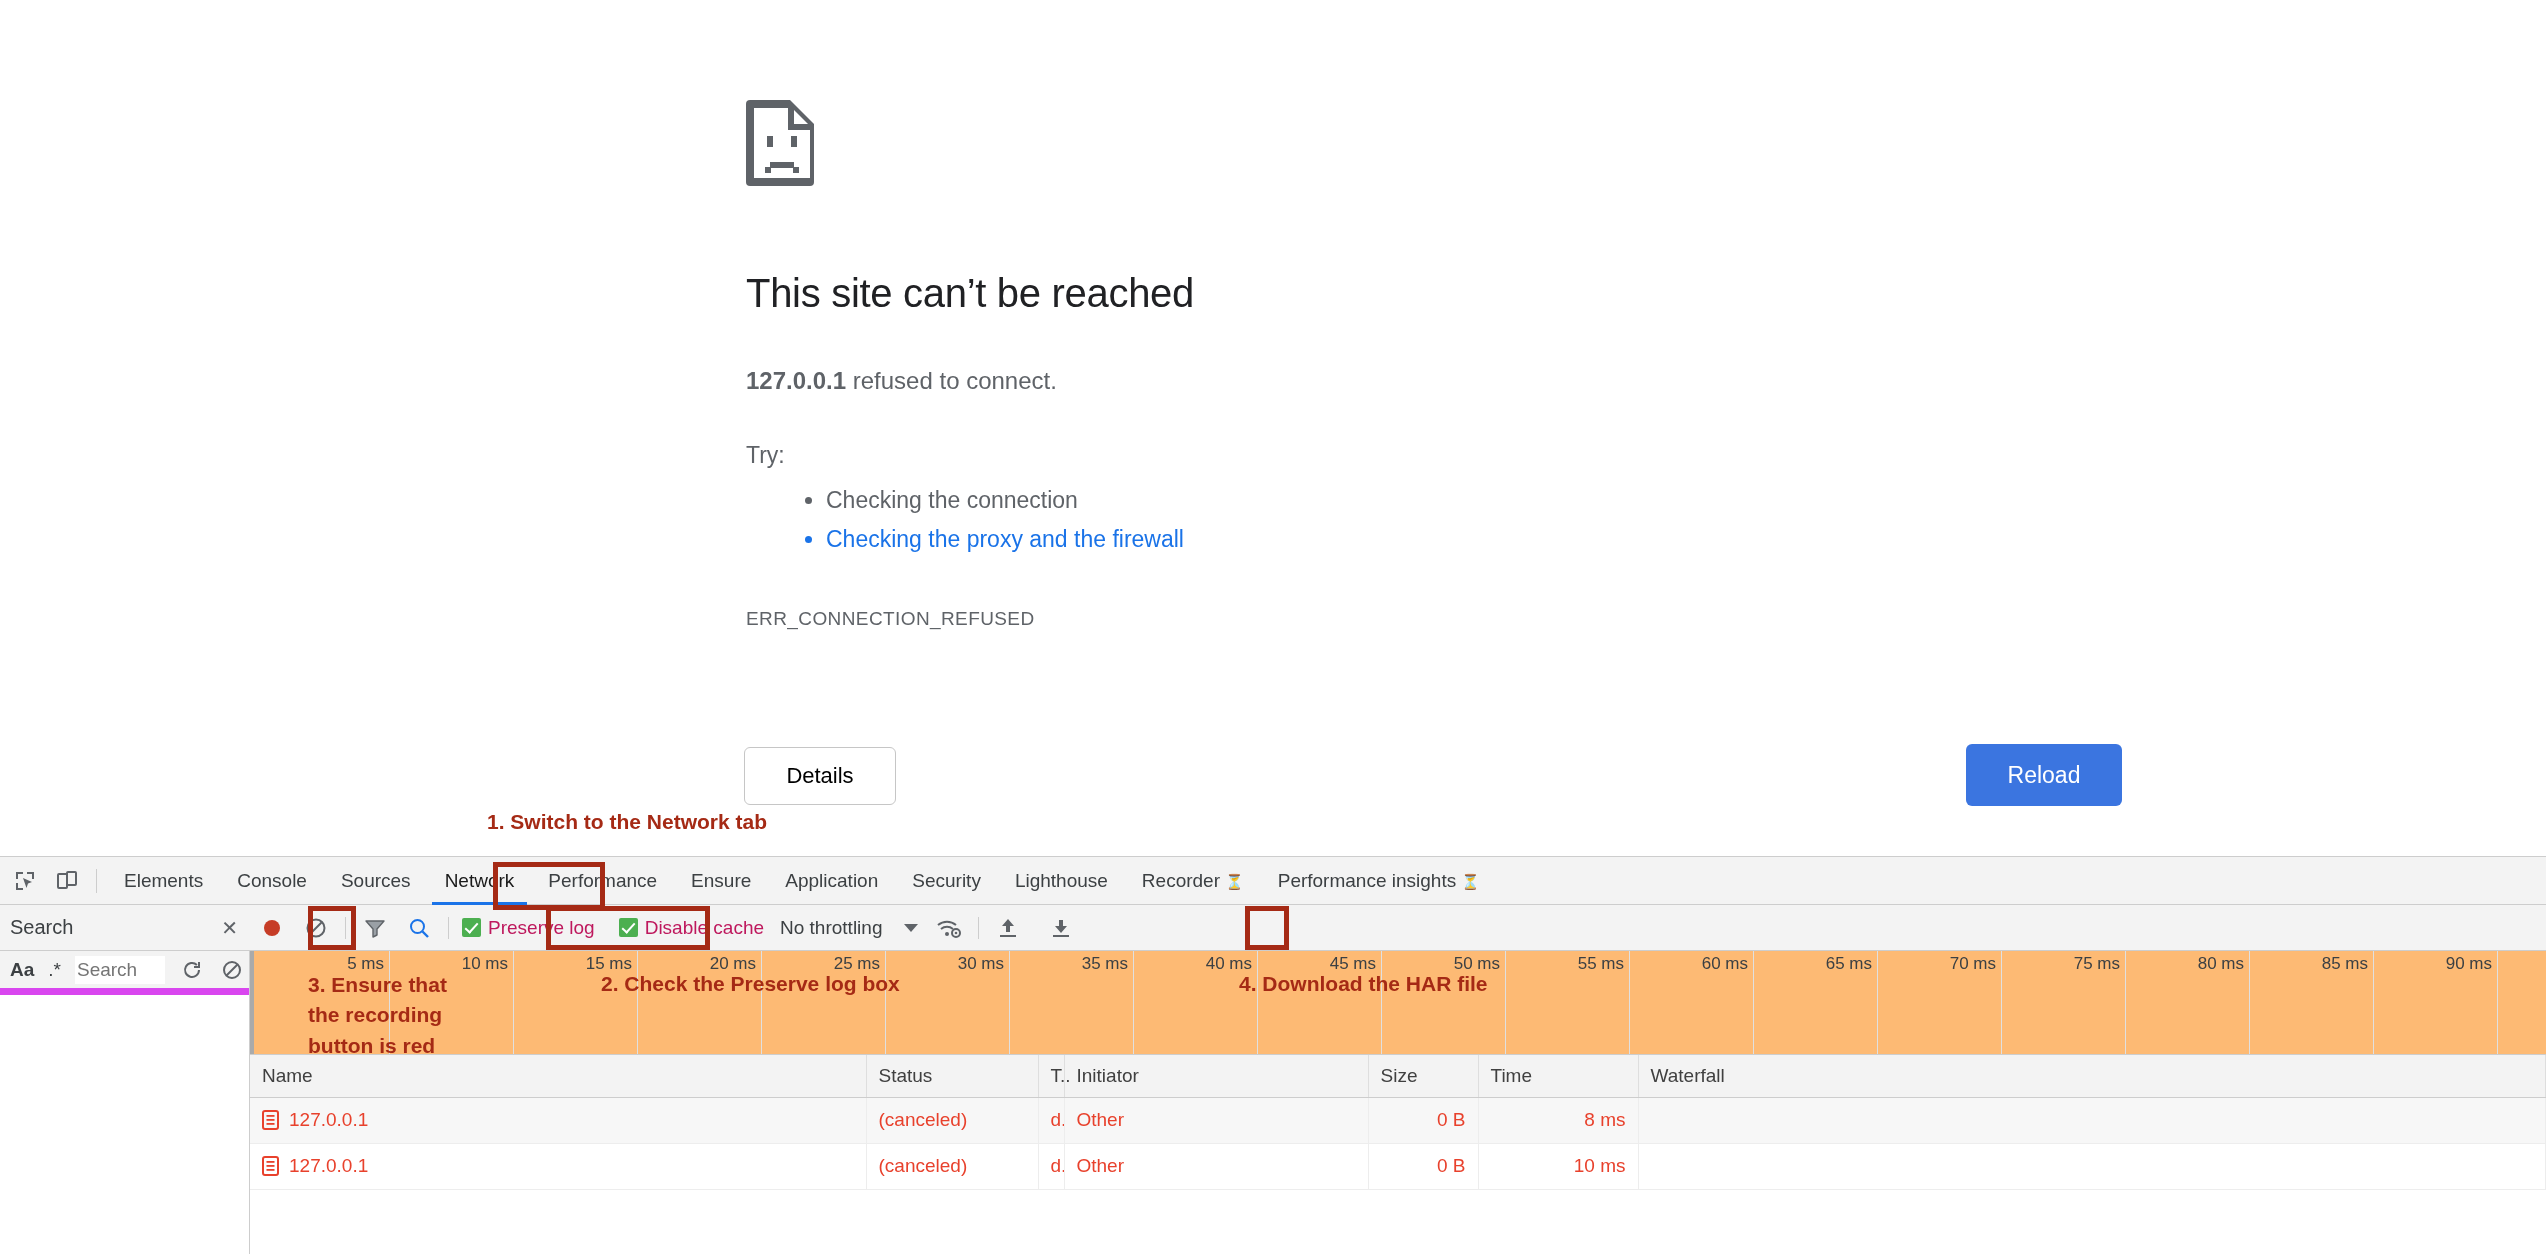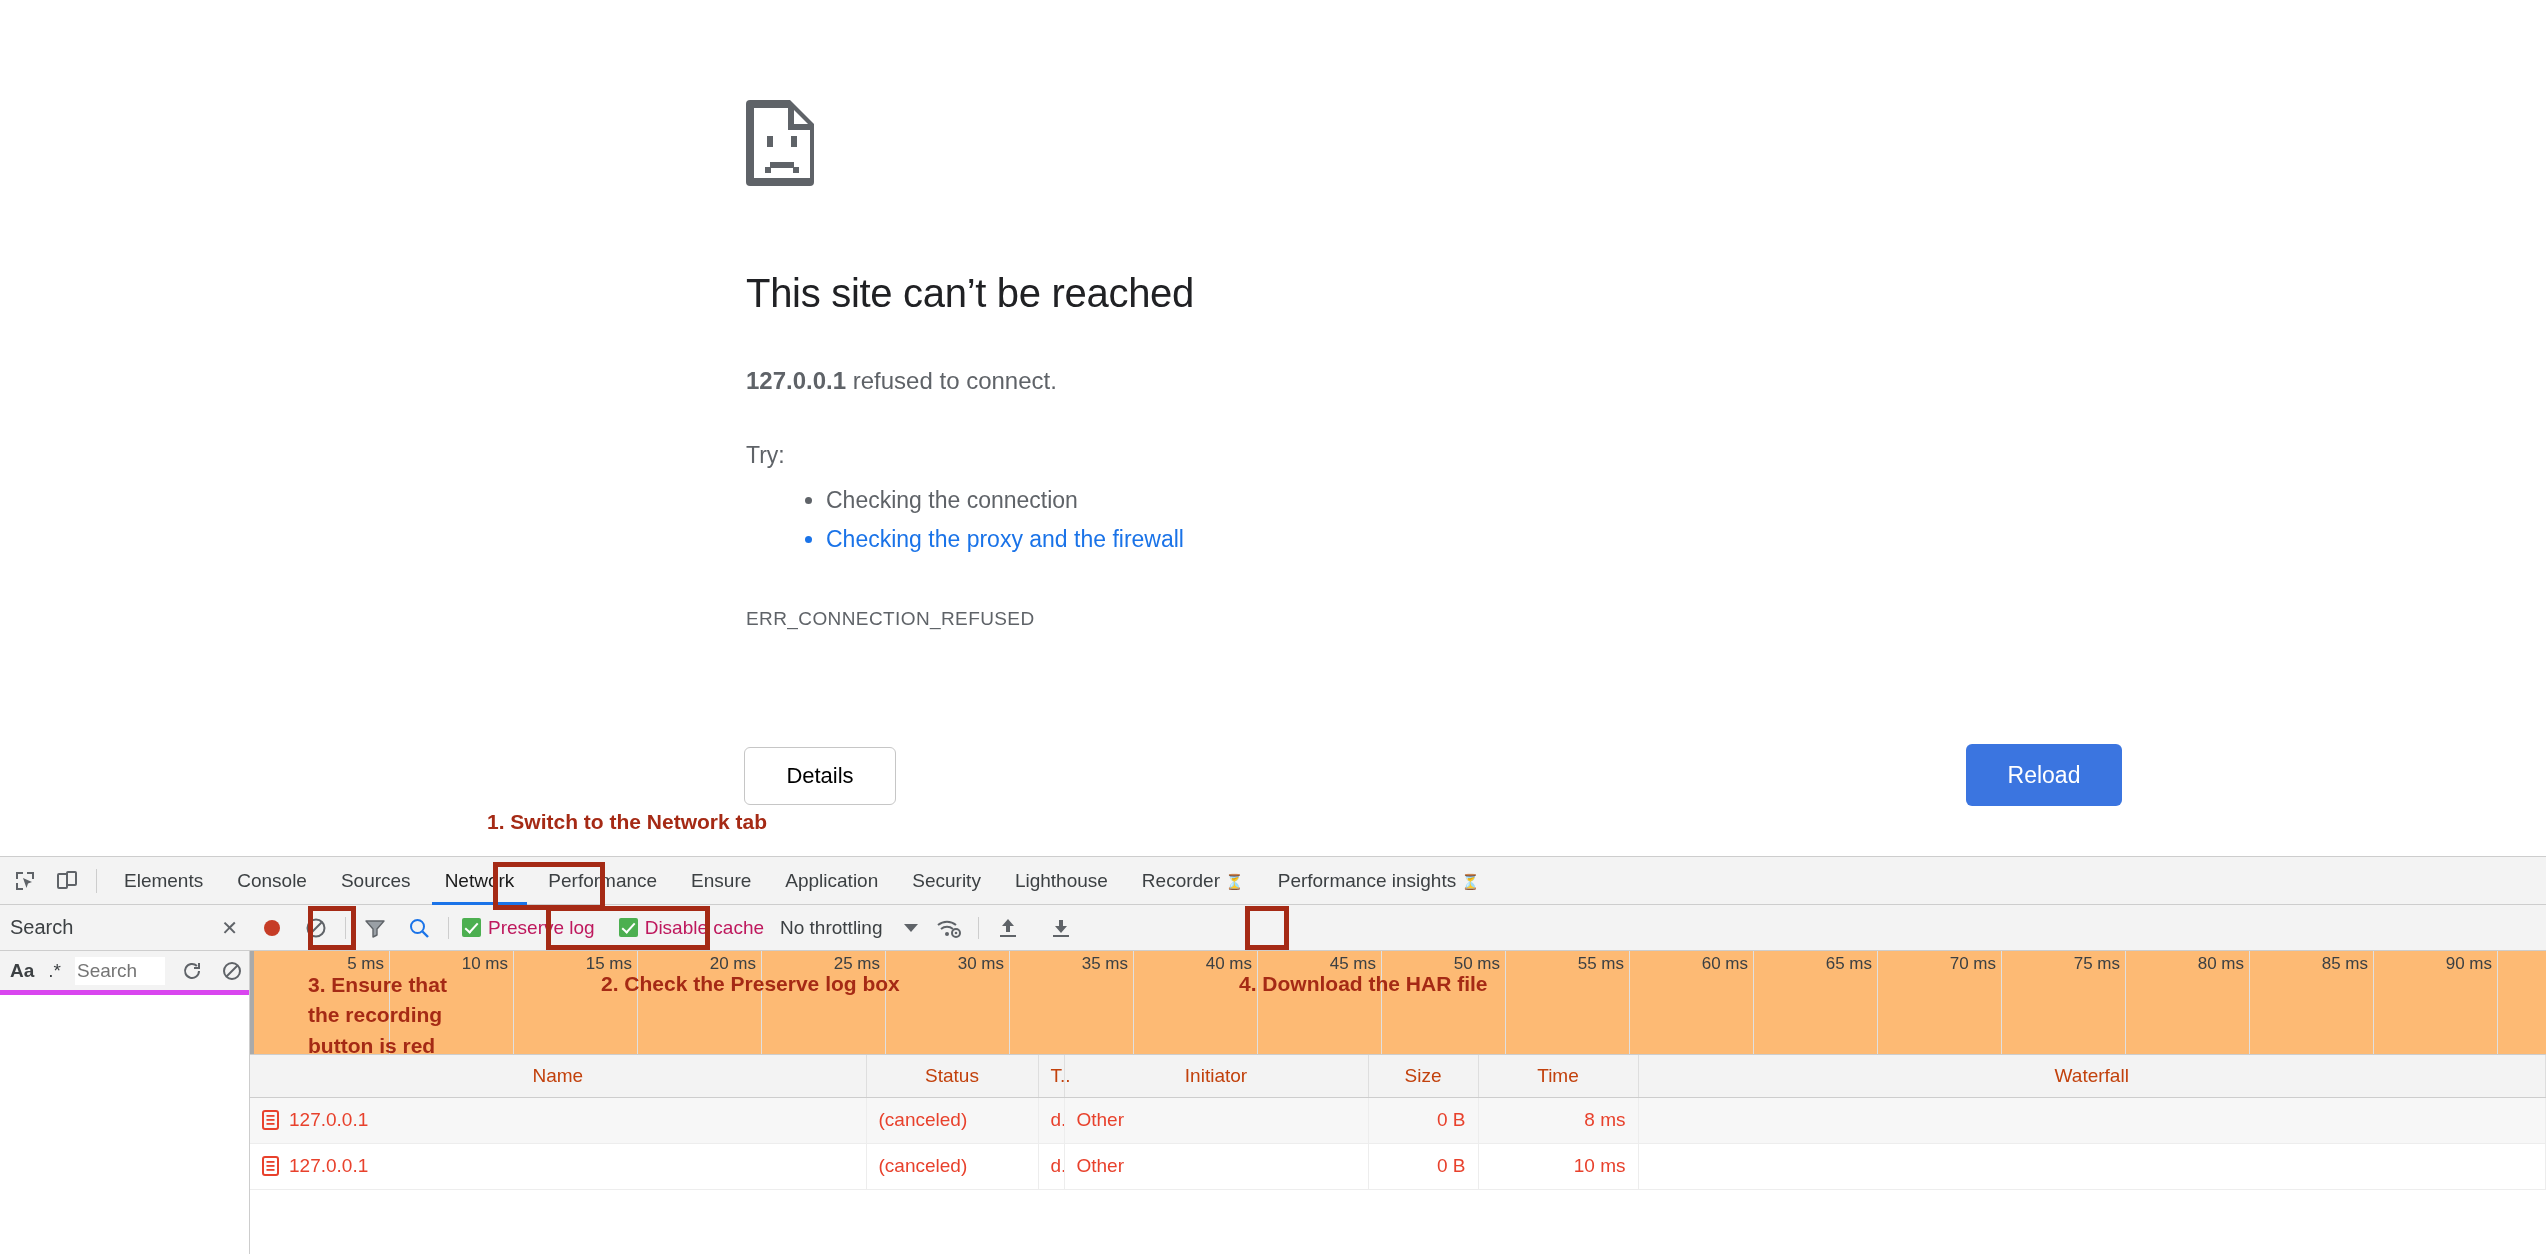--- a/index.html
+++ b/index.html
@@ -144,21 +144,21 @@
   }
 
   
   #dt-body { display:flex; height:304px; }
   #dt-sidebar {
     width:250px; border-right:1px solid #cdcdcd; background:#fff;
     position:relative;
   }
   #sidebar-searchbar {
     height:44px; display:flex; align-items:center; gap:14px;
-    padding-left:10px; border-bottom:5px solid #d946ef;
+    padding-left:10px; border-bottom:7px solid #d946ef;
     background:#f3f3f3;
   }
   #sb-case { font-size:19px; font-weight:bold; color:#3c4043; cursor:pointer; }
   #sb-regex { font-size:19px; color:#3c4043; cursor:pointer; }
   #sb-input {
     flex:1; max-width:90px; height:28px; border:none; background:#fff;
     font-size:19px; color:#5f6368; font-family:"Liberation Sans", sans-serif;
     outline:none;
   }
   .sb-icon { width:26px; height:26px; cursor:pointer; display:flex;
@@ -176,22 +176,22 @@
     position:absolute; right:5px; top:3px;
     font-size:17px; color:#3c4043; white-space:nowrap;
   }
   #timeline-left-edge {
     position:absolute; left:0; top:0; bottom:0; width:4px; background:#aaa;
   }
 
   
   #req-table { width:100%; border-collapse:collapse; table-layout:fixed; }
   #req-table th {
-    background:#f3f3f3; font-weight:400; font-size:19px; color:#c2410c;
-    text-align:center; padding:9px 12px; height:42px;
+    background:#f3f3f3; font-weight:400; font-size:19px; color:#404040;
+    text-align:left; padding:9px 12px; height:42px;
     border-right:1px solid #dedede; border-bottom:1px solid #cdcdcd;
   }
   #req-table td {
     font-size:19px; padding:7px 12px; height:46px;
     border-right:1px solid #ededed; border-bottom:1px solid #ededed;
     color:#e8412c; white-space:nowrap; overflow:hidden;
   }
   #req-table tr.row-alt td { background:#f7f7f7; }
   td.num { text-align:right; }
   td.initiator { color:#3c4043; }

